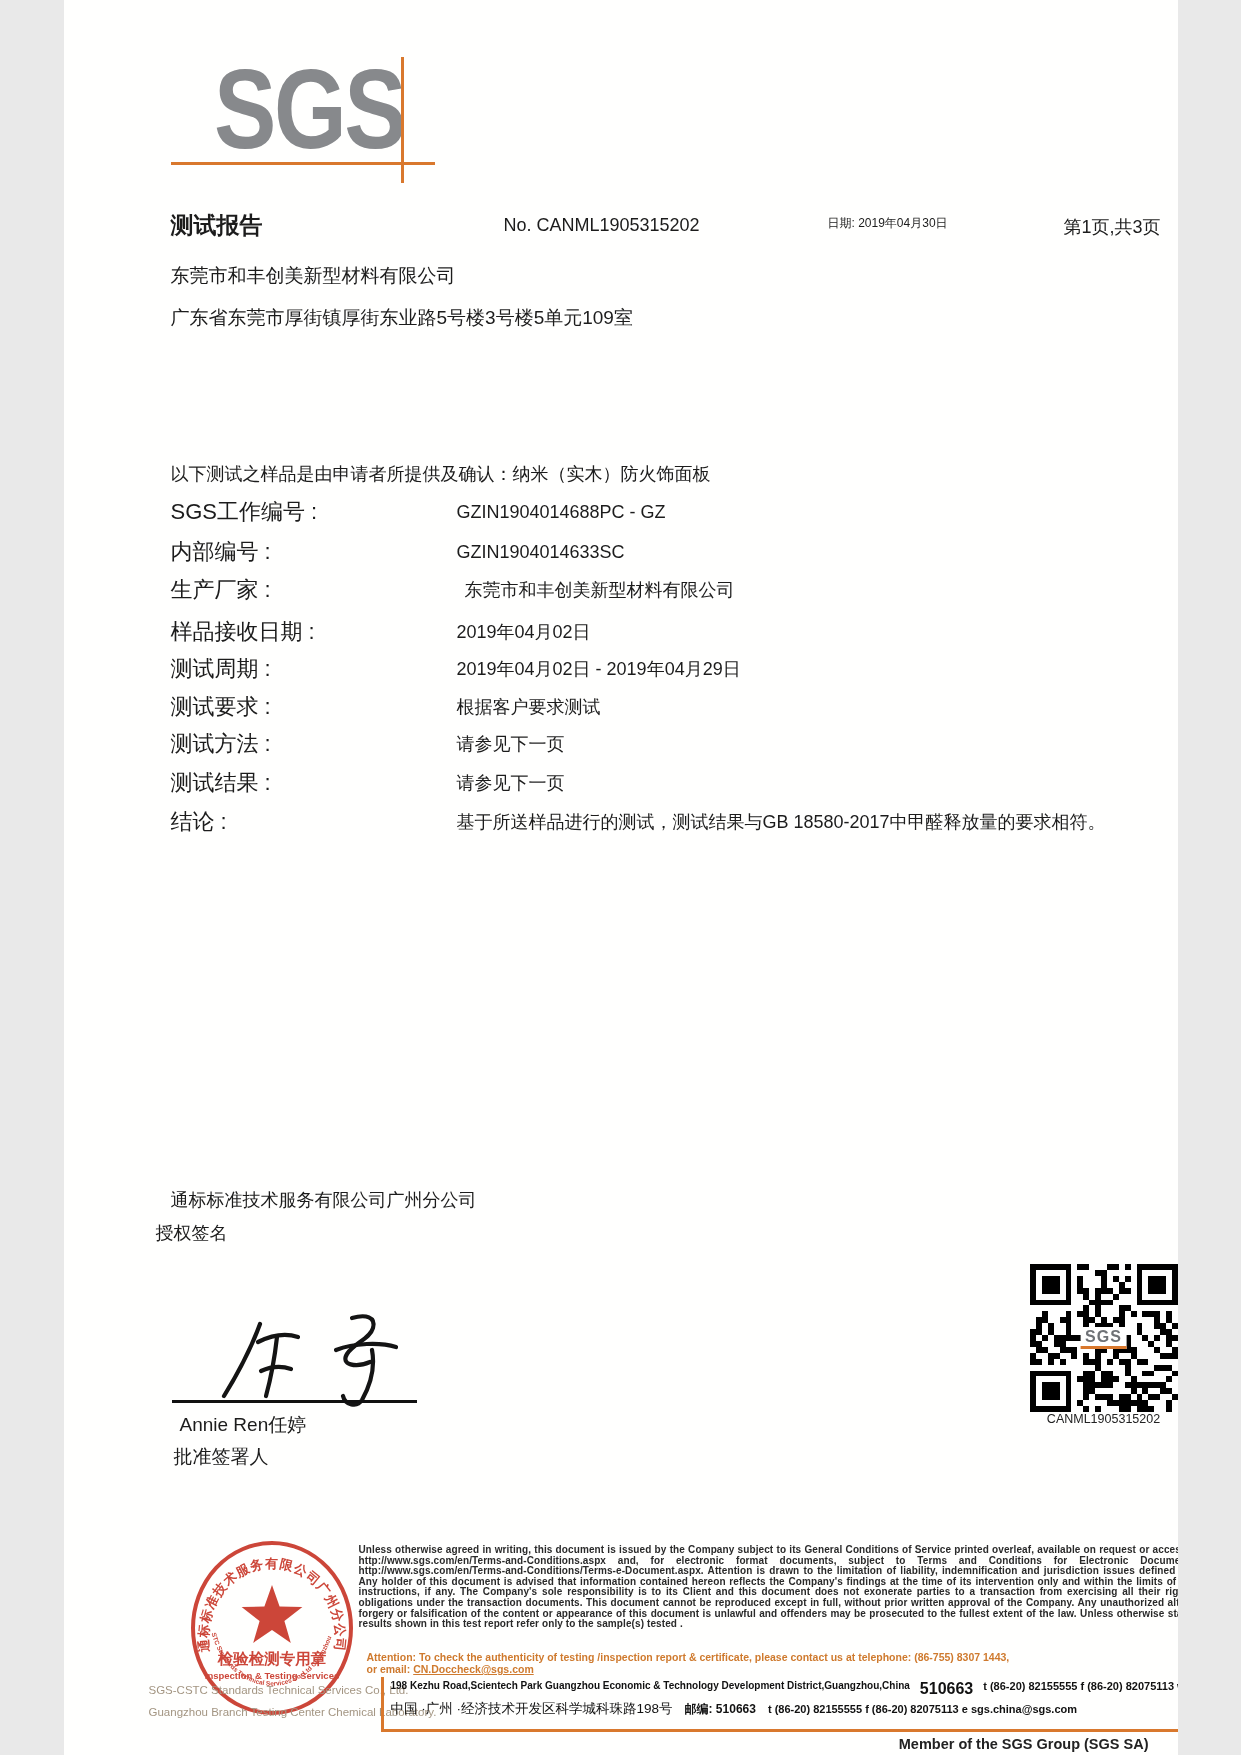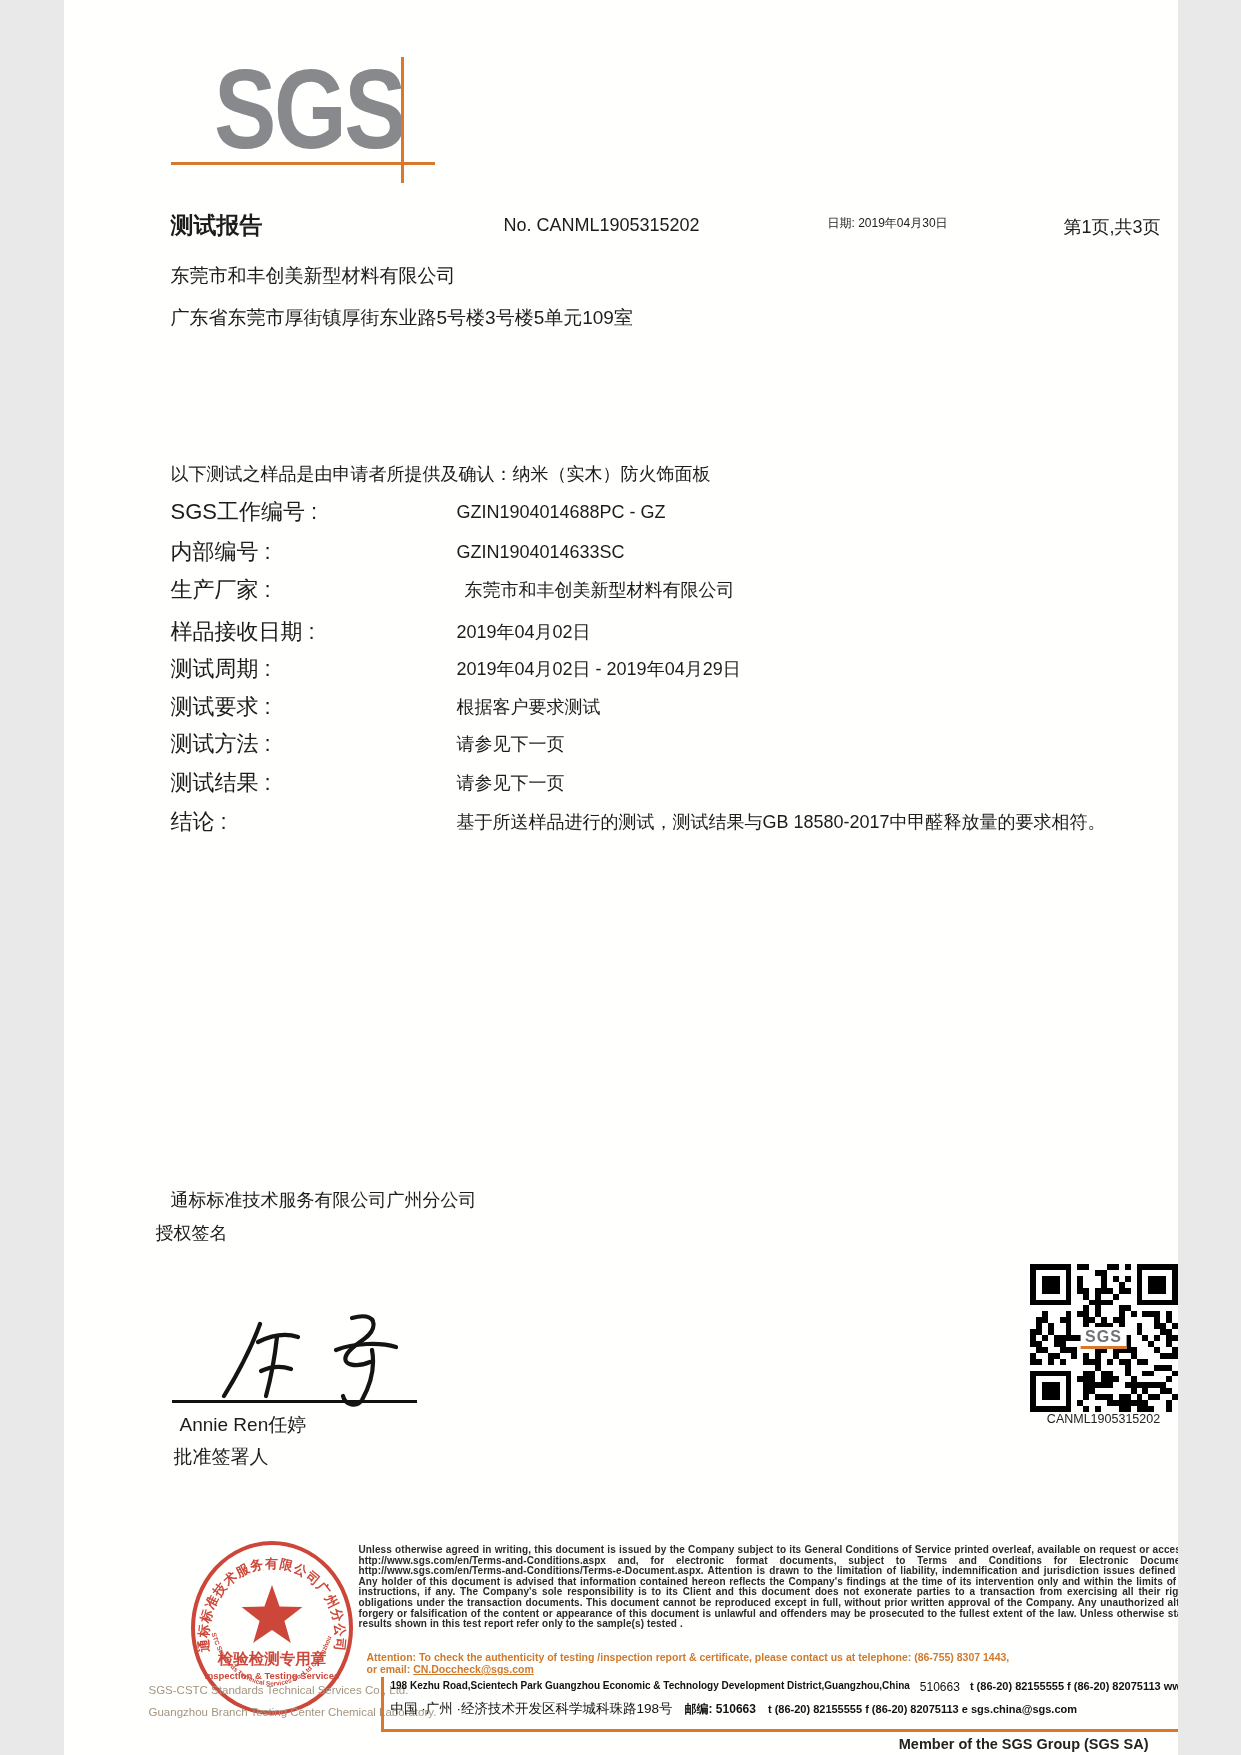--- a/index.html
+++ b/index.html
@@ -61,21 +61,21 @@
     font-weight:700; color:#cf7a2e;margin-left:8px;
   }
   .attn .email{ text-decoration:underline; }
 
   .co-line1{ left:85px; top:1684px; font-size:11.5px; color:#a39582; }
   .co-line2{ left:85px; top:1706px; font-size:11.5px; color:#a39582; }
 
   .addr-vbar{ left:317px; top:1677px; width:3px; height:52px; background:#d9782d; }
   .addr-row1{ left:327px; top:1680px; width:830px; font-size:10px; font-weight:600;
               display:flex; gap:10px; white-space:nowrap; color:#111; }
-  .addr-row1 .pc{ font-size:12px; font-weight:400; }
+  .addr-row1 .pc{ font-size:16px; font-weight:700; }
   .addr-row1 .ct{ font-size:11px; font-weight:700; }
   .addr-row2{ left:327px; top:1700px; width:830px; display:flex; gap:12px;
               white-space:nowrap; color:#111; align-items:baseline; }
   .addr-row2 .cn{ font-size:13.5px; font-weight:400; }
   .addr-row2 .pc{ font-size:12px; font-weight:700; }
   .addr-row2 .ct{ font-size:11px; font-weight:700; }
 
   .foot-hline{ left:317px; top:1729px; width:814px; height:3px; background:#d9782d; }
   .member-line{ left:740px; top:1736px; width:345px; text-align:right;
                 font-size:14.5px; font-weight:600; color:#222; }

